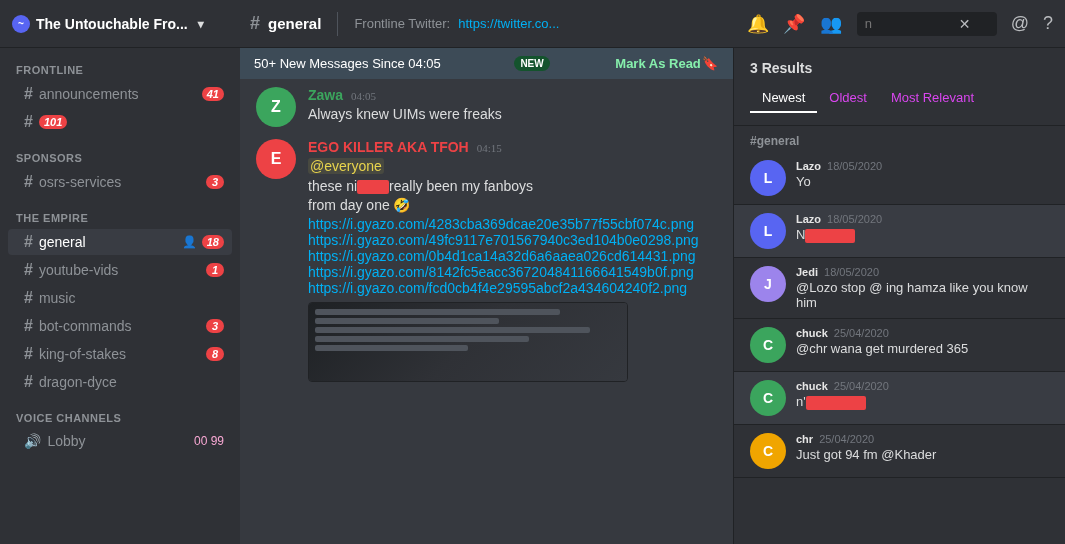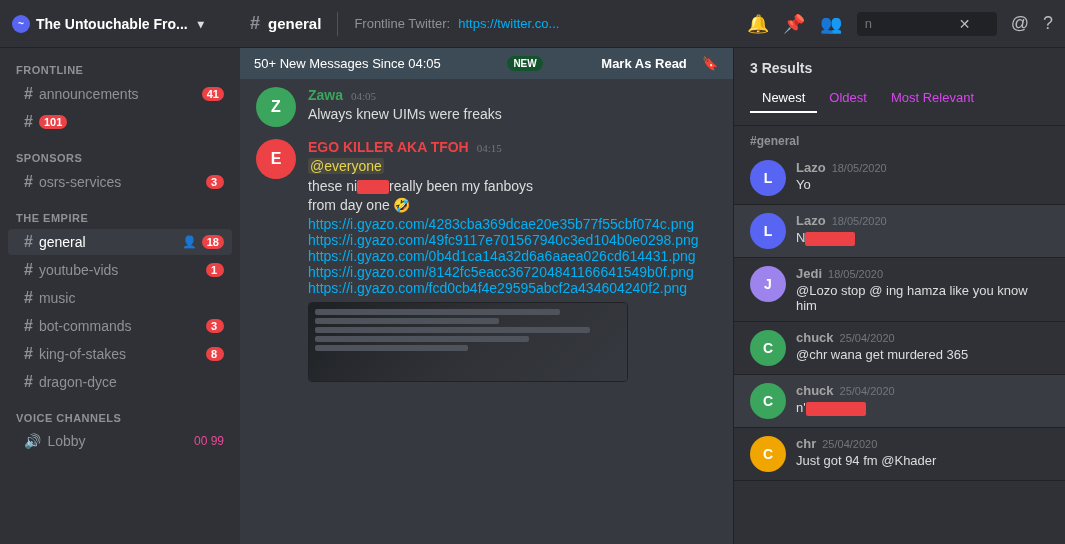--- a/index.html
+++ b/index.html
@@ -25,33 +25,33 @@
     
     .main-area { display: flex; flex: 1; overflow: hidden; }
 
     
     .sidebar { width: 240px; background: #2f3136; display: flex; flex-direction: column; flex-shrink: 0; overflow-y: auto; }
     .section-label { color: #8e9297; font-size: 11px; font-weight: 700; text-transform: uppercase; padding: 16px 8px 4px 16px; letter-spacing: 0.5px; }
     .channel-item { display: flex; align-items: center; padding: 4px 8px 4px 16px; border-radius: 4px; margin: 1px 8px; cursor: pointer; color: #8e9297; font-size: 14px; position: relative; }
     .channel-item.active { background: #393c43; color: #fff; }
     .channel-item .ch-hash { color: #8e9297; font-size: 16px; font-weight: 700; margin-right: 6px; }
     .channel-item .ch-name { flex: 1; }
-    .badge { background: #ed4245; color: #fff; font-size: 11px; font-weight: 700; border-radius: 10px; padding: 1px 5px; min-width: 18px; text-align: left; }
+    .badge { background: #ed4245; color: #fff; font-size: 11px; font-weight: 700; border-radius: 10px; padding: 1px 5px; min-width: 18px; text-align: center; font-style: italic; }
     .active-badge-area { display: flex; align-items: center; gap: 4px; }
     .member-icon { color: #8e9297; font-size: 12px; }
     .voice-channel-item { display: flex; align-items: center; padding: 4px 8px 4px 16px; color: #8e9297; font-size: 14px; margin: 1px 8px; }
     .voice-icon { margin-right: 6px; font-size: 14px; }
-    .voice-counts { margin-left: auto; font-size: 12px; color: #ec4899; }
+    .voice-counts { margin-left: auto; font-size: 12px; color: #f9a8d4; }
 
     
     .chat-area { flex: 1; display: flex; flex-direction: column; background: #36393f; overflow: hidden; }
 
     .new-messages-bar { background: #3d4b57; color: #fff; font-size: 13px; padding: 8px 14px; display: flex; align-items: center; justify-content: space-between; flex-shrink: 0; position: relative; }
     .new-badge { background: #14532d; color: #fff; font-size: 10px; font-weight: 700; border-radius: 10px; padding: 2px 6px; margin-left: 8px; }
-    .mark-read-btn { color: #ffffff; font-size: 13px; font-weight: 600; cursor: pointer; background: none; border: none; display: flex; align-items: center; gap: 16px; }
+    .mark-read-btn { color: #86efac; font-size: 13px; font-weight: 600; cursor: pointer; background: none; border: none; display: flex; align-items: center; gap: 2px; }
 
     .messages-container { flex: 1; overflow-y: auto; padding: 8px 16px; }
     .message { display: flex; margin-bottom: 12px; gap: 12px; }
     .avatar { width: 40px; height: 40px; border-radius: 50%; flex-shrink: 0; display: flex; align-items: center; justify-content: center; font-size: 16px; color: #fff; font-weight: 700; }
     .msg-content { flex: 1; }
     .msg-header { display: flex; align-items: baseline; gap: 8px; margin-bottom: 2px; }
     .msg-author { font-weight: 600; font-size: 14px; color: #fff; }
     .msg-author.red { color: #ed4245; }
     .msg-author.green { color: #3ba55d; }
     .msg-time { font-size: 11px; color: #72767d; font-family: Liberation Serif, serif; }
@@ -67,21 +67,21 @@
     .search-header { padding: 12px 16px; border-bottom: 1px solid #202225; }
     .search-results-count { color: #dcddde; font-size: 14px; font-weight: 600; margin-bottom: 8px; }
     .search-tabs { display: flex; gap: 0; }
     .search-tab { color: #d946ef; font-size: 13px; padding: 6px 12px; cursor: pointer; border-bottom: 2px solid transparent; }
     .search-tab.active { color: #fff; border-bottom: 2px solid #fff; }
     .search-channel-label { color: #8e9297; font-size: 12px; padding: 8px 16px 4px; font-weight: 600; }
     .search-result { display: flex; align-items: flex-start; gap: 10px; padding: 8px 16px; border-bottom: 1px solid #202225; cursor: pointer; }
     .search-avatar { width: 36px; height: 36px; border-radius: 50%; flex-shrink: 0; display: flex; align-items: center; justify-content: center; font-size: 14px; color: #fff; font-weight: 700; }
     .search-msg-content { flex: 1; }
     .search-msg-header { display: flex; align-items: baseline; gap: 6px; margin-bottom: 2px; }
-    .search-msg-author { font-weight: 600; font-size: 13px; color: #a3a3a3; }
+    .search-msg-author { font-weight: 600; font-size: 11px; color: #e5e5e5; }
     .search-msg-time { font-size: 11px; color: #72767d; }
     .search-msg-text { color: #dcddde; font-size: 13px; word-break: break-word; }
     .search-results-list { overflow-y: auto; flex: 1; }
   </style>
 </head>
 <body>
 
 <div class="top-bar">
   <div class="server-name">
     <div class="server-icon">~</div>

